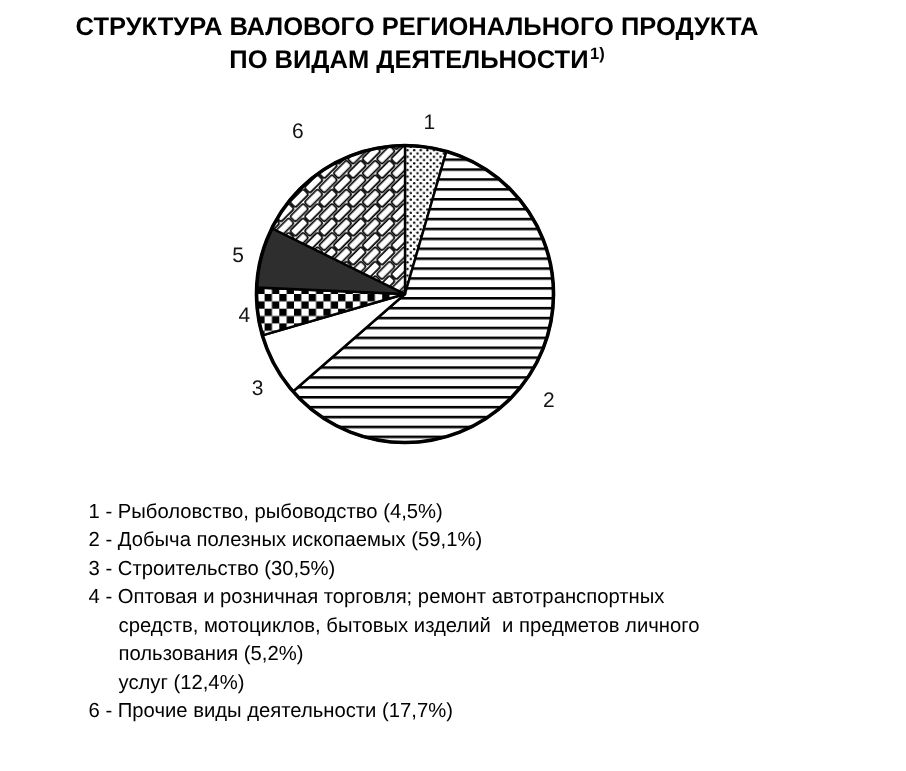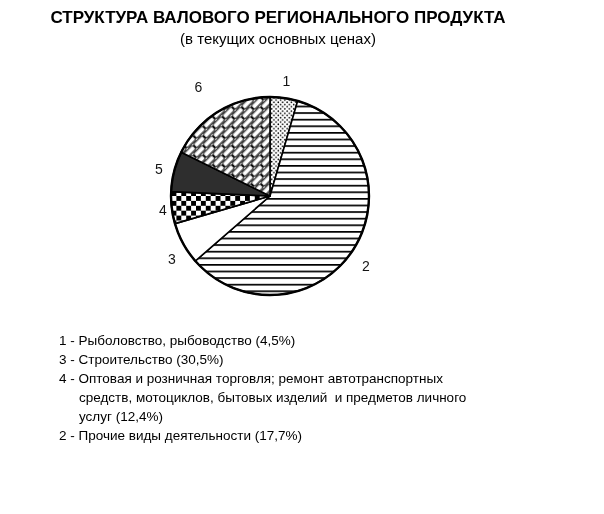--- a/index.html
+++ b/index.html
@@ -20,21 +20,21 @@
   .legend-line{white-space:pre-wrap;}
   .legend-line.cont{padding-left:20px;}
 </style>
 </head>
 <body>
 
 <div class="page">
 
   <div class="title-block">
     <div class="title-line">СТРУКТУРА ВАЛОВОГО РЕГИОНАЛЬНОГО ПРОДУКТА</div>
-    <div class="subtitle">(в текущих основных ценах)</div>
+    <div class="title-line"><span>ПО ВИДАМ ДЕЯТЕЛЬНОСТИ</span><span class="fn-mark">1)</span></div>
   </div>
 
   <svg class="pie-svg" width="604" height="514" viewBox="0 0 604 514" aria-hidden="true">
     <defs>
       <pattern id="pat-dots" width="4.4" height="4.4" patternUnits="userSpaceOnUse">
         <rect width="4.4" height="4.4" fill="#ffffff"></rect>
         <circle cx="1.1" cy="1.1" r="0.8" fill="#000000"></circle>
         <circle cx="3.3" cy="3.3" r="0.8" fill="#000000"></circle>
       </pattern>
       <pattern id="pat-hlines" width="8" height="6.6" patternUnits="userSpaceOnUse">
@@ -72,27 +72,31 @@
         <text x="158.8" y="169.4">5</text>
         <text x="198.5" y="87.2">6</text>
       </g>
   </svg>
 
   <div class="legend">
       <div class="legend-item">
         <div class="legend-line">1 - Рыболовство, рыбоводство (4,5%)</div>
       </div>
       <div class="legend-item">
+        <div class="legend-line">2 - Добыча полезных ископаемых (59,1%)</div>
+      </div>
+      <div class="legend-item">
         <div class="legend-line">3 - Строительство (30,5%)</div>
       </div>
       <div class="legend-item">
         <div class="legend-line">4 - Оптовая и розничная торговля; ремонт автотранспортных</div>
         <div class="legend-line cont">средств, мотоциклов, бытовых изделий  и предметов личного</div>
+        <div class="legend-line cont">пользования (5,2%)</div>
       </div>
       <div class="legend-item">
         <div class="legend-line cont">услуг (12,4%)</div>
       </div>
       <div class="legend-item">
-        <div class="legend-line">2 - Прочие виды деятельности (17,7%)</div>
+        <div class="legend-line">6 - Прочие виды деятельности (17,7%)</div>
       </div>
     </div>
 
 </div>
 
 </body></html>

